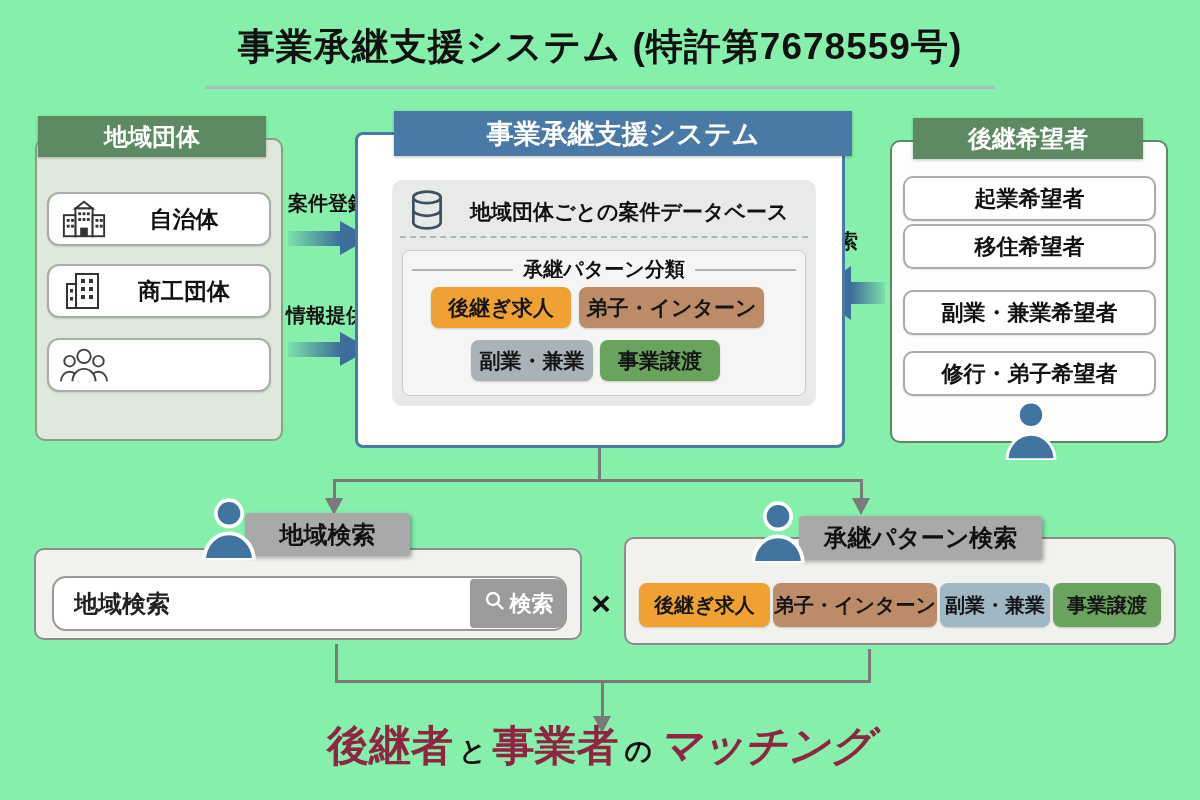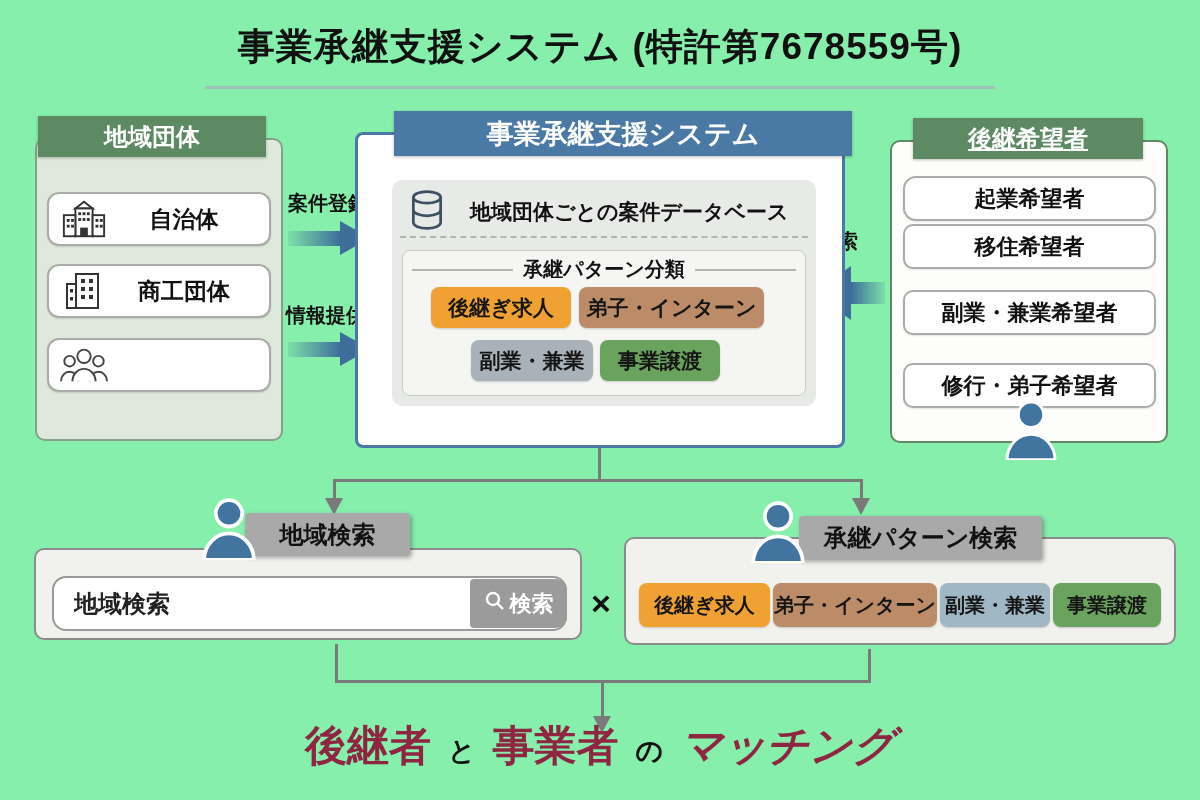--- a/index.html
+++ b/index.html
@@ -19,21 +19,21 @@
 
   
   .left-body { left:35px; top:138px; width:248px; height:303px; background:#dfe9db; border:2px solid #87a089; border-radius:10px; }
   .left-header { left:38px; top:116px; width:228px; height:41px; }
   .left-item { left:47px; width:224px; height:54px; background:#fff; border:2px solid #a9aca9; border-radius:12px; display:flex; align-items:center; padding:0 10px; box-shadow:0 1px 2px rgba(0,0,0,.12); }
   .left-item .icn { width:50px; height:42px; flex:0 0 auto; display:flex; align-items:center; justify-content:center; }
   .left-item .lbl { flex:1; text-align:center; font-size:23px; font-weight:bold; color:#111; }
 
   
   .right-body { left:890px; top:140px; width:278px; height:303px; background:#fdfdfc; border:2.5px solid #5d8a62; border-radius:10px; }
-  .right-header { left:913px; top:118px; width:230px; height:41px;text-decoration:underline; }
+  .right-header { left:913px; top:118px; width:230px; height:41px; }
   .right-item { left:903px; width:253px; height:45px; background:#fff; border:2px solid #a9aca9; border-radius:10px; display:flex; align-items:center; justify-content:center; font-size:22px; font-weight:bold; color:#111; box-shadow:0 1px 2px rgba(0,0,0,.10); }
 
   
   .center-outer { left:355px; top:132px; width:490px; height:316px; background:#fff; border:3px solid #4a79a6; border-radius:8px; }
   .center-header { left:394px; top:111px; width:458px; height:45px; font-size:27px; }
   .center-gray { left:392px; top:180px; width:424px; height:226px; background:#e8eae7; border-radius:10px; }
   .db-row { left:408px; top:190px; width:400px; height:44px; display:flex; align-items:center; gap:24px; }
   .db-row .lbl { font-size:21px; font-weight:bold; color:#111; }
   .dash-sep { left:400px; top:236px; width:408px; height:0; border-top:2px dashed #b2b6b2; }
   .center-inner { left:402px; top:250px; width:404px; height:146px; background:#f5f6f4; border:1.5px solid #c8ccc8; border-radius:8px; }
@@ -78,21 +78,21 @@
   .tag-b { font-size:20px; height:44px; top:583px; }
   .b1 { left:639px; width:131px; }
   .b2 { left:773px; width:164px; }
   .b3 { left:940px; width:110px; }
   .b4 { left:1053px; width:108px; }
 
   
   .person { z-index:7; }
 
   
-  .result { left:0; top:718px; width:1200px; display:flex; align-items:baseline; justify-content:center; gap:17px; }
+  .result { left:0; top:718px; width:1200px; display:flex; align-items:baseline; justify-content:center; gap:6px; }
   .seg-big { font-size:42px; font-weight:bold; }
   .seg-small { font-size:27px; font-weight:bold; color:#111; }
   .seg-italic { font-style:italic; }
 </style>
 </head>
 <body>
 
 <div class="stage">
 
   <div class="abs title">事業承継支援システム (特許第7678559号)</div>
@@ -201,24 +201,24 @@
   </div>
 
   <div class="abs tag tag-c t1" style="background-color: rgb(239, 162, 50);">後継ぎ求人</div>
   <div class="abs tag tag-c t2" style="background-color: rgb(188, 140, 104);">弟子・インターン</div>
   <div class="abs tag tag-c t3" style="background-color: rgb(169, 178, 185);">副業・兼業</div>
   <div class="abs tag tag-c t4" style="background-color: rgb(106, 163, 94);">事業譲渡</div>
 
   <div class="abs right-body"></div>
   <div class="abs panel-header green-bg right-header">後継希望者</div>
 
-  <div class="abs right-item" style="top:176px;border-radius:13px;">起業希望者</div>
+  <div class="abs right-item" style="top:176px;">起業希望者</div>
   <div class="abs right-item" style="top:224px;">移住希望者</div>
   <div class="abs right-item" style="top:290px;">副業・兼業希望者</div>
-  <div class="abs right-item" style="top:363px;">修行・弟子希望者</div>
+  <div class="abs right-item" style="top:351px;">修行・弟子希望者</div>
 
   <div class="abs person" style="left:1001px; top:398px;">
     <svg width="60" height="62" viewBox="0 0 40 41">
       <circle cx="20" cy="11" r="8.5" fill="#41749e" stroke="#fff" stroke-width="2"></circle>
       <path d="M4 41 a16 17 0 0 1 32 0 z" fill="#41749e" stroke="#fff" stroke-width="2"></path>
     </svg>
   </div>
 
   <div class="abs gline" style="left:598px; top:448px; width:2.5px; height:31px;"></div>
   <div class="abs gline" style="left:334px; top:479px; width:528px; height:2.5px;"></div>

